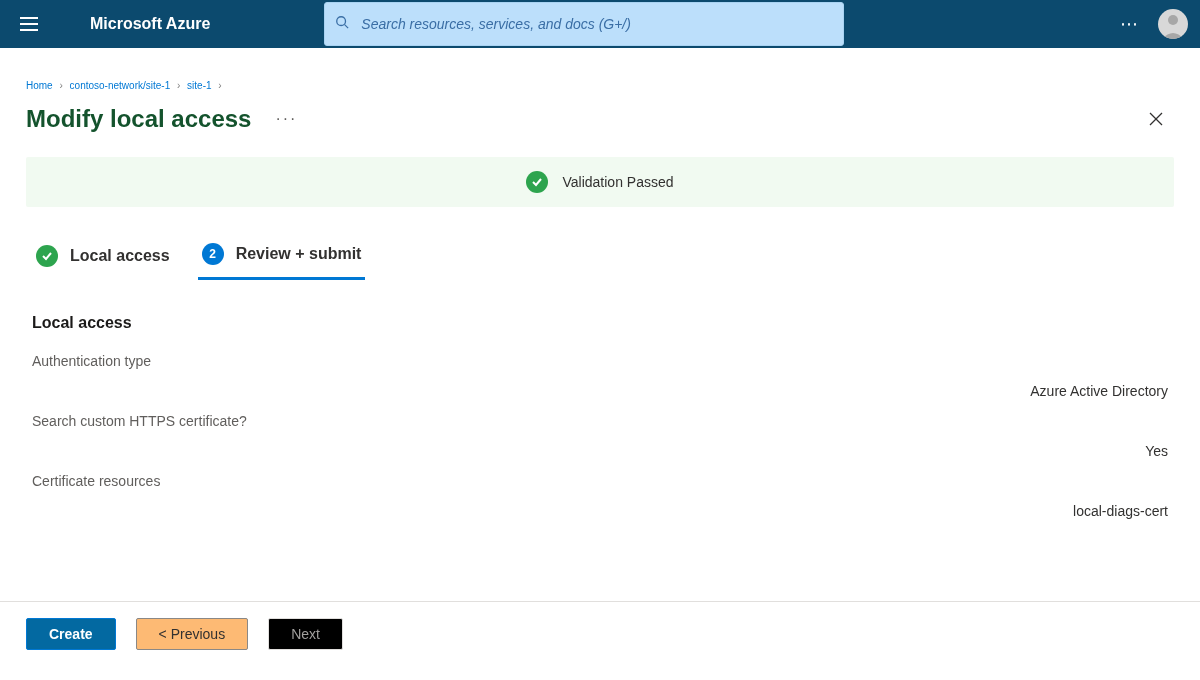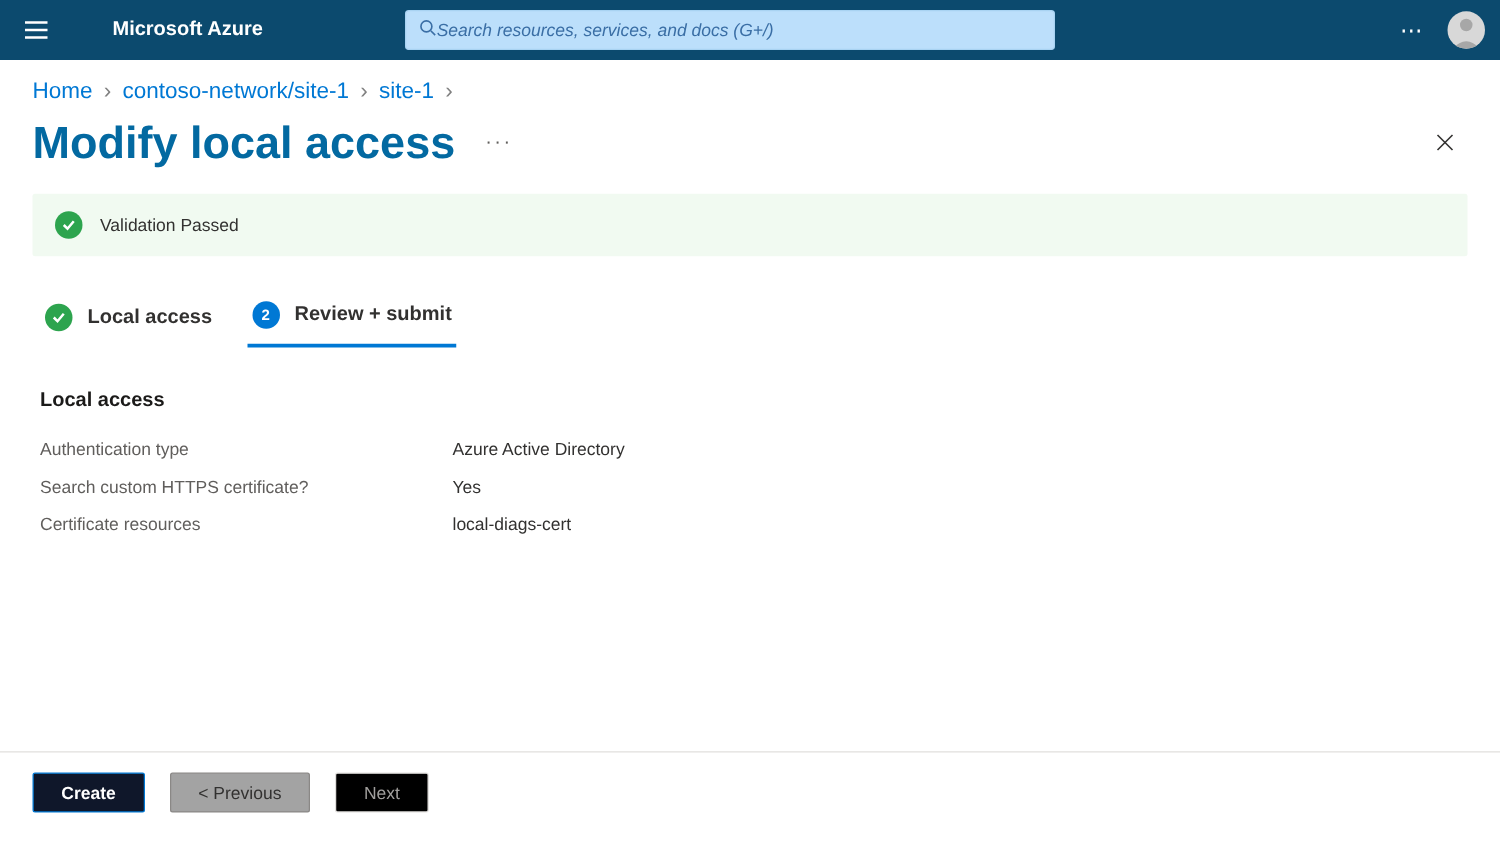--- a/index.html
+++ b/index.html
@@ -44,28 +44,28 @@
     .brand {
       color: #fff;
       font-weight: 600;
       font-size: 16px;
       margin-left: 30px;
       margin-right: 100px;
       white-space: nowrap;
     }
     .search-wrap {
       flex: 0 0 520px;
-      height: 32px;
+      height: 44px;
       background: #bcdffb;
       border: 1px solid #a9d3f2;
       border-radius: 3px;
       display: flex;
       align-items: center;
       padding: 0 10px;
-      gap: 0;
+      gap: 12px;
     }
     .search-wrap input {
       border: none;
       background: transparent;
       outline: none;
       flex: 1;
       font-size: 14px;
       color: #323130;
       font-style: italic;
     }
@@ -91,36 +91,36 @@
       border-radius: 50%;
       background: #d8d8d8;
       display: flex;
       align-items: center;
       justify-content: center;
       overflow: hidden;
     }
 
     
     .breadcrumb {
-      padding: 14px 26px 6px 26px;
-      font-size: 18px;
+      padding: 32px 26px 6px 26px;
+      font-size: 10px;
     }
     .breadcrumb a { color: #0078d4; text-decoration: none; }
     .breadcrumb .sep { color: #808080; margin: 0 4px; }
 
     
     .title-row {
       display: flex;
       align-items: center;
       padding: 4px 26px 20px 26px;
     }
     .title-row h1 {
-      font-size: 36px;
-      font-weight: 600;
-      color: #0369a1;
+      font-size: 24px;
+      font-weight: 600;
+      color: #14532d;
     }
     .title-dots {
       margin-left: 24px;
       font-size: 16px;
       letter-spacing: 2px;
       color: #605e5c;
       cursor: pointer;
     }
     .close-x {
       margin-left: auto;
@@ -134,20 +134,21 @@
 
     
     .banner {
       margin: 0 26px 26px 26px;
       background: #f1faf1;
       padding: 14px 18px;
       display: flex;
       align-items: center;
       gap: 14px;
       border-radius: 2px;
+      justify-content: center;
     }
     .check-circle {
       width: 22px;
       height: 22px;
       border-radius: 50%;
       background: #2da44e;
       display: flex;
       align-items: center;
       justify-content: center;
       flex-shrink: 0;
@@ -196,20 +197,21 @@
       font-size: 16px;
       font-weight: 700;
       color: #1b1a19;
       margin-bottom: 14px;
     }
     .kv {
       display: flex;
       font-size: 14px;
       line-height: 30px;
       color: #323130;
+      flex-direction: column;
     }
     .kv .k { width: 330px; color: #605e5c; }
     .kv .v { color: #323130; text-align: right; }
 
     
     .footer {
       position: absolute;
       left: 0;
       right: 0;
       bottom: 30px;
@@ -219,27 +221,27 @@
       gap: 20px;
     }
     .btn {
       height: 32px;
       padding: 0 22px;
       font-size: 14px;
       border-radius: 2px;
       cursor: pointer;
     }
     .btn-primary {
-      background: #0f172a;
+      background: #0369a1;
       border: 1px solid #0078d4;
       color: #fff;
       font-weight: 600;
     }
     .btn-secondary {
-      background: #a3a3a3;
+      background: #fdba74;
       border: 1px solid #8a8886;
       color: #323130;
     }
     .btn-disabled {
       background: #000000;
       border: 1px solid #e1dfdd;
       color: #a19f9d;
       cursor: not-allowed;
     }
   </style>

